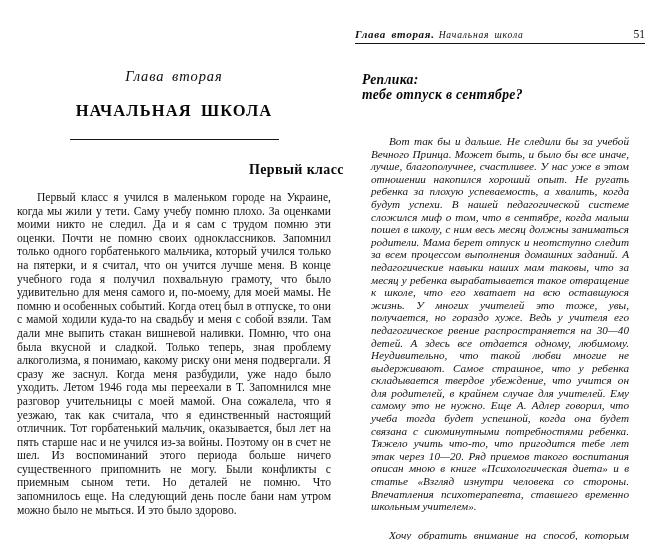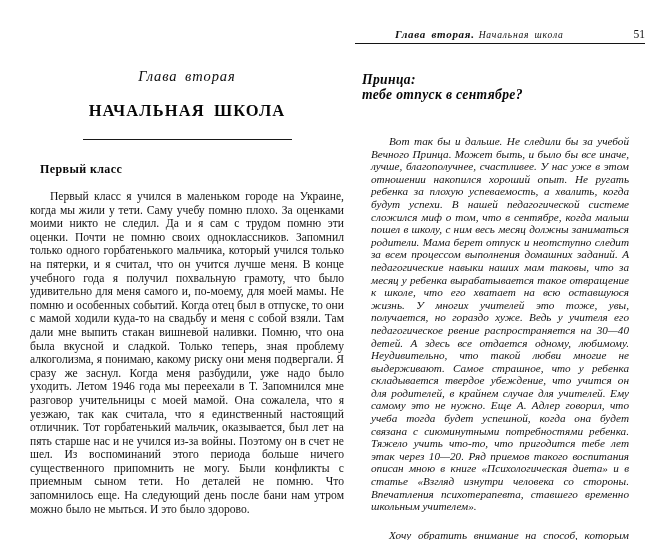--- a/index.html
+++ b/index.html
@@ -17,21 +17,21 @@
   .spread {
     position: relative;
     width: 653px;
     height: 540px;
     background: #ffffff;
   }
 
   
   .page-left {
     position: absolute;
-    left: 17px;
+    left: 4px;
     top: 0;
     width: 340px;
     height: 452px;
     box-sizing: border-box;
     padding: 0;
   }
   .chapter-block {
     margin-top: 68px;
     text-align: center;
   }
@@ -50,23 +50,23 @@
     word-spacing: 4px;
     color: #080808;
   }
   .title-rule {
     width: 209px;
     height: 0;
     border-top: 1.4px solid #181818;
     margin: 18px auto 0 auto;
   }
   .section-title {
-    text-align: left;
-    font-weight: bold;
-    font-size: 12px;
+    text-align: right;
+    font-weight: bold;
+    font-size: 14px;
     margin-top: 22px;
     letter-spacing: 0.4px;
     color: #080808;
     padding-left: 23px;
   }
   .left-body {
     margin: 13px 13px 0 13px;
     font-size: 11.6px;
     line-height: 13.6px;
     text-align: justify;
@@ -99,21 +99,20 @@
     font-size: 11px;
   }
   .rh-left {
     font-style: italic;
     white-space: nowrap;
   }
   .rh-chapter {
     font-weight: bold;
     letter-spacing: 0.7px;
     word-spacing: 2px;
-    margin-left: 40px;
   }
   .rh-sub {
     font-size: 9.6px;
     letter-spacing: 0.8px;
     word-spacing: 2px;
     margin-left: 4px;
   }
   .rh-folio {
     font-size: 11.5px;
     font-style: normal;
@@ -179,21 +178,21 @@
 
     <div class="running-head">
       <span class="rh-left">
         <span class="rh-chapter">Глава вторая.</span><span class="rh-sub">Начальная школа</span>
       </span>
       <span class="rh-folio">51</span>
     </div>
     <div class="head-rule"></div>
 
     <div class="replica-head">
-      <div>Принца:</div>
+      <div>Реплика:</div>
       <div>тебе отпуск в сентябре?</div>
     </div>
 
     <div class="right-body">
       <p>Вот так бы и дальше. Не следили бы за учебой Вечного Принца. Может быть, и было бы все иначе, лучше, благополучнее, счастливее. У нас уже в этом отношении накопился хороший опыт. Не ругать ребенка за плохую успеваемость, а хвалить, когда будут успехи. В нашей педагогической системе сложился миф о том, что в сентябре, когда малыш пошел в школу, с ним весь месяц должны заниматься родители. Мама берет отпуск и неотступно следит за всем процессом выполнения домашних заданий. А педагогические навыки наших мам таковы, что за месяц у ребенка вырабатывается такое отвращение к школе, что его хватает на всю оставшуюся жизнь. У многих учителей это тоже, увы, получается, но гораздо хуже. Ведь у учителя его педагогическое рвение распространяется на 30—40 детей. А здесь все отдается одному, любимому. Неудивительно, что такой любви многие не выдерживают. Самое страшное, что у ребенка складывается твердое убеждение, что учится он для родителей, в крайнем случае для учителей. Ему самому это не нужно. Еще А. Адлер говорил, что учеба тогда будет успешной, когда она будет связана с сиюминутными потребностями ребенка. Тяжело учить что-то, что пригодится тебе лет этак через 10—20. Ряд приемов такого воспитания описан мною в книге «Психологическая диета» и в статье «Взгляд изнутри человека со стороны. Впечатления психотерапевта, ставшего временно школьным учителем».</p>
       <p>Хочу обратить внимание на способ, которым успокоили маленького ребенка, чтобы он не мешал родителям, когда они гуляют. Способ, надо прямо сказать, очень опасный. Алкоголизм может развиться. Конечно, это лучше, чем усаживание ребенка за общий питейный стол и фарисейское наливание ребенку в рюмку сока вместо водки, сопровождающееся словами: «Тебе еще рано пить спиртные напитки». Если выпивка вещь хорошая, то почему бы и ребенку не пить? Э.Берн советовал родителям во время праздника или не пить самим, если отказываете ребенку в спиртных напитках, или налить ему тоже. Могу поделиться своим</p>
     </div>
   </div>
 
 </div>

